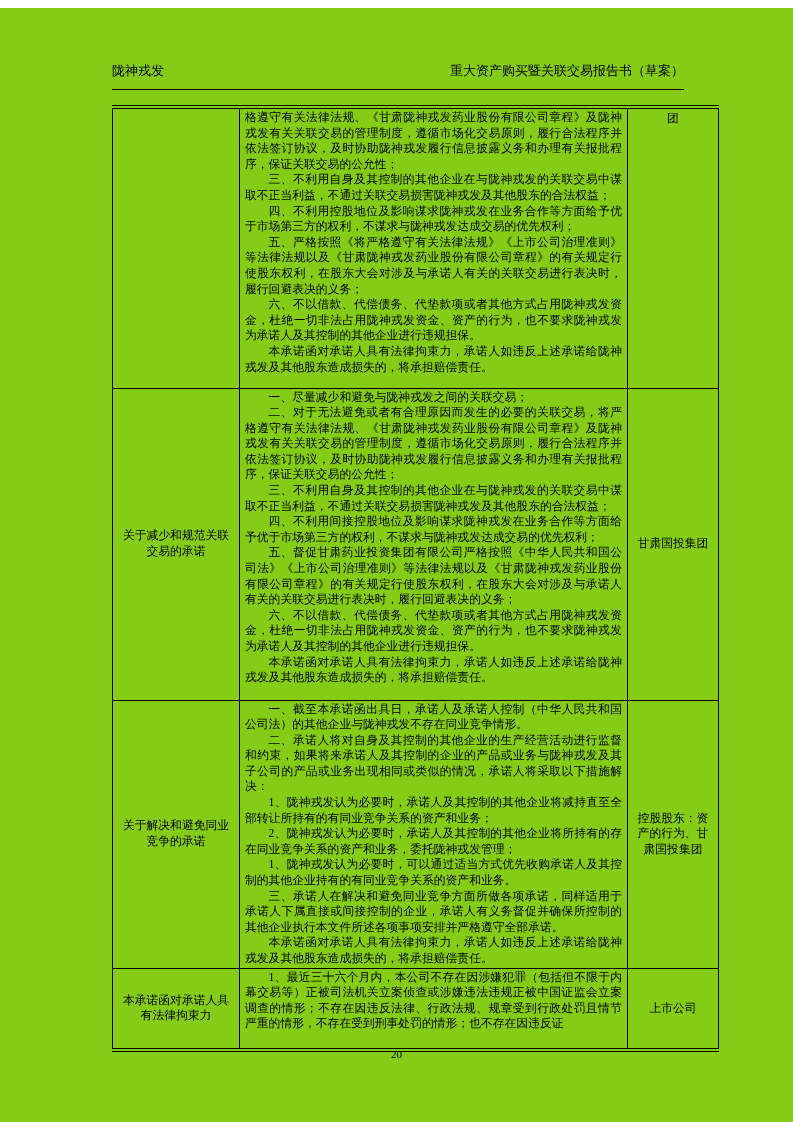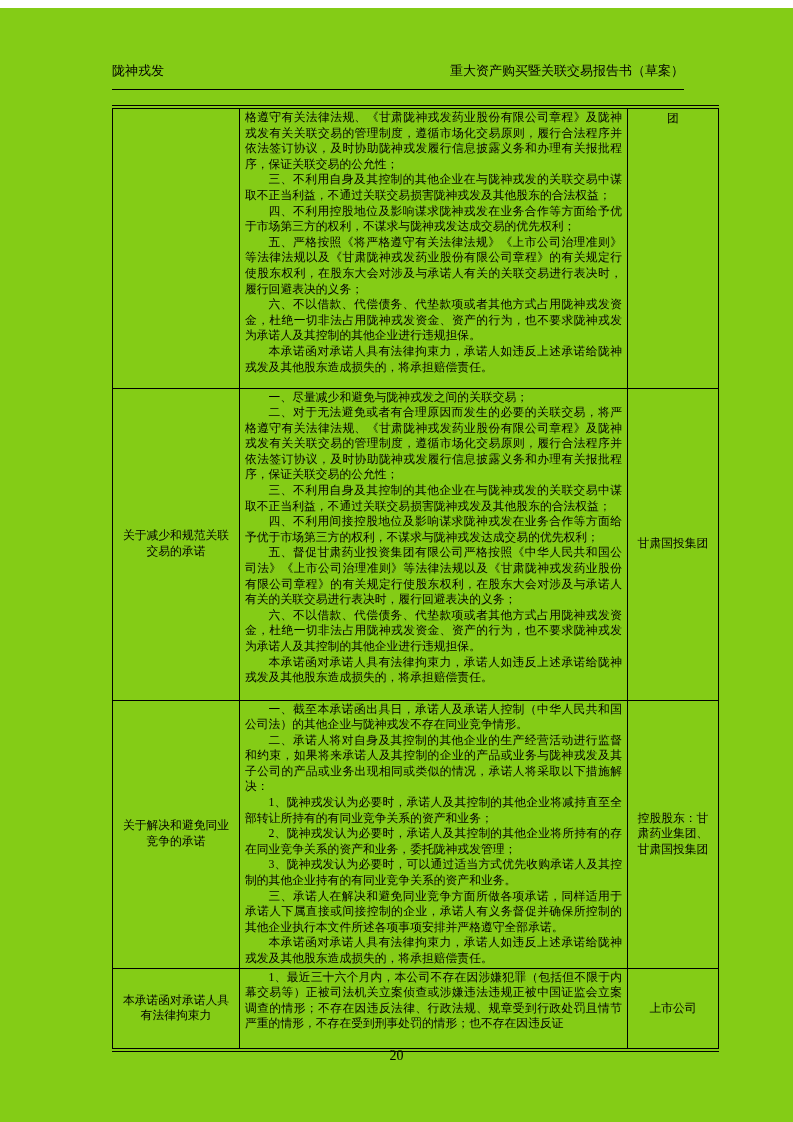--- a/index.html
+++ b/index.html
@@ -77,21 +77,21 @@
   tr.r0 { height: 281px; }
   tr.r1 { height: 312px; }
   tr.r2 { height: 268px; }
   tr.r3 { height: 82px; }
   .page-number {
     position: absolute;
     top: 1040px;
     left: 0;
     width: 100%;
     text-align: center;
-    font-size: 14px;
+    font-size: 11px;
   }
 </style>
 </head>
 <body>
 
 <div class="page">
 
   <div class="header">
     <span>陇神戎发</span>
     <span>重大资产购买暨关联交易报告书（草案）</span>
@@ -124,25 +124,25 @@
         </td>
         <td class="party-cell">甘肃国投集团</td>
       </tr>
       <tr class="r2">
         <td class="label-cell">关于解决和避免同业竞争的承诺</td>
         <td class="content-cell">
           <p class="para">一、截至本承诺函出具日，承诺人及承诺人控制（中华人民共和国公司法）的其他企业与陇神戎发不存在同业竞争情形。</p>
           <p class="para">二、承诺人将对自身及其控制的其他企业的生产经营活动进行监督和约束，如果将来承诺人及其控制的企业的产品或业务与陇神戎发及其子公司的产品或业务出现相同或类似的情况，承诺人将采取以下措施解决：</p>
           <p class="para">1、陇神戎发认为必要时，承诺人及其控制的其他企业将减持直至全部转让所持有的有同业竞争关系的资产和业务；</p>
           <p class="para">2、陇神戎发认为必要时，承诺人及其控制的其他企业将所持有的存在同业竞争关系的资产和业务，委托陇神戎发管理；</p>
-          <p class="para">3、陇神戎发认为必要时，可以通过适当方式优先收购承诺人及其控制的其他企业持有的有同业竞争关系的资产和业务。</p>
+          <p class="para">1、陇神戎发认为必要时，可以通过适当方式优先收购承诺人及其控制的其他企业持有的有同业竞争关系的资产和业务。</p>
           <p class="para">三、承诺人在解决和避免同业竞争方面所做各项承诺，同样适用于承诺人下属直接或间接控制的企业，承诺人有义务督促并确保所控制的其他企业执行本文件所述各项事项安排并严格遵守全部承诺。</p>
           <p class="para">本承诺函对承诺人具有法律拘束力，承诺人如违反上述承诺给陇神戎发及其他股东造成损失的，将承担赔偿责任。</p>
         </td>
-        <td class="party-cell">控股股东：甘肃药业集团、甘肃国投集团</td>
+        <td class="party-cell">控股股东：资产的行为、甘肃国投集团</td>
       </tr>
       <tr class="r3">
         <td class="label-cell">本承诺函对承诺人具有法律拘束力</td>
         <td class="content-cell">
           <p class="para">1、最近三十六个月内，本公司不存在因涉嫌犯罪（包括但不限于内幕交易等）正被司法机关立案侦查或涉嫌违法违规正被中国证监会立案调查的情形；不存在因违反法律、行政法规、规章受到行政处罚且情节严重的情形，不存在受到刑事处罚的情形；也不存在因违反证</p>
         </td>
         <td class="party-cell">上市公司</td>
       </tr>
     </tbody>
   </table>

